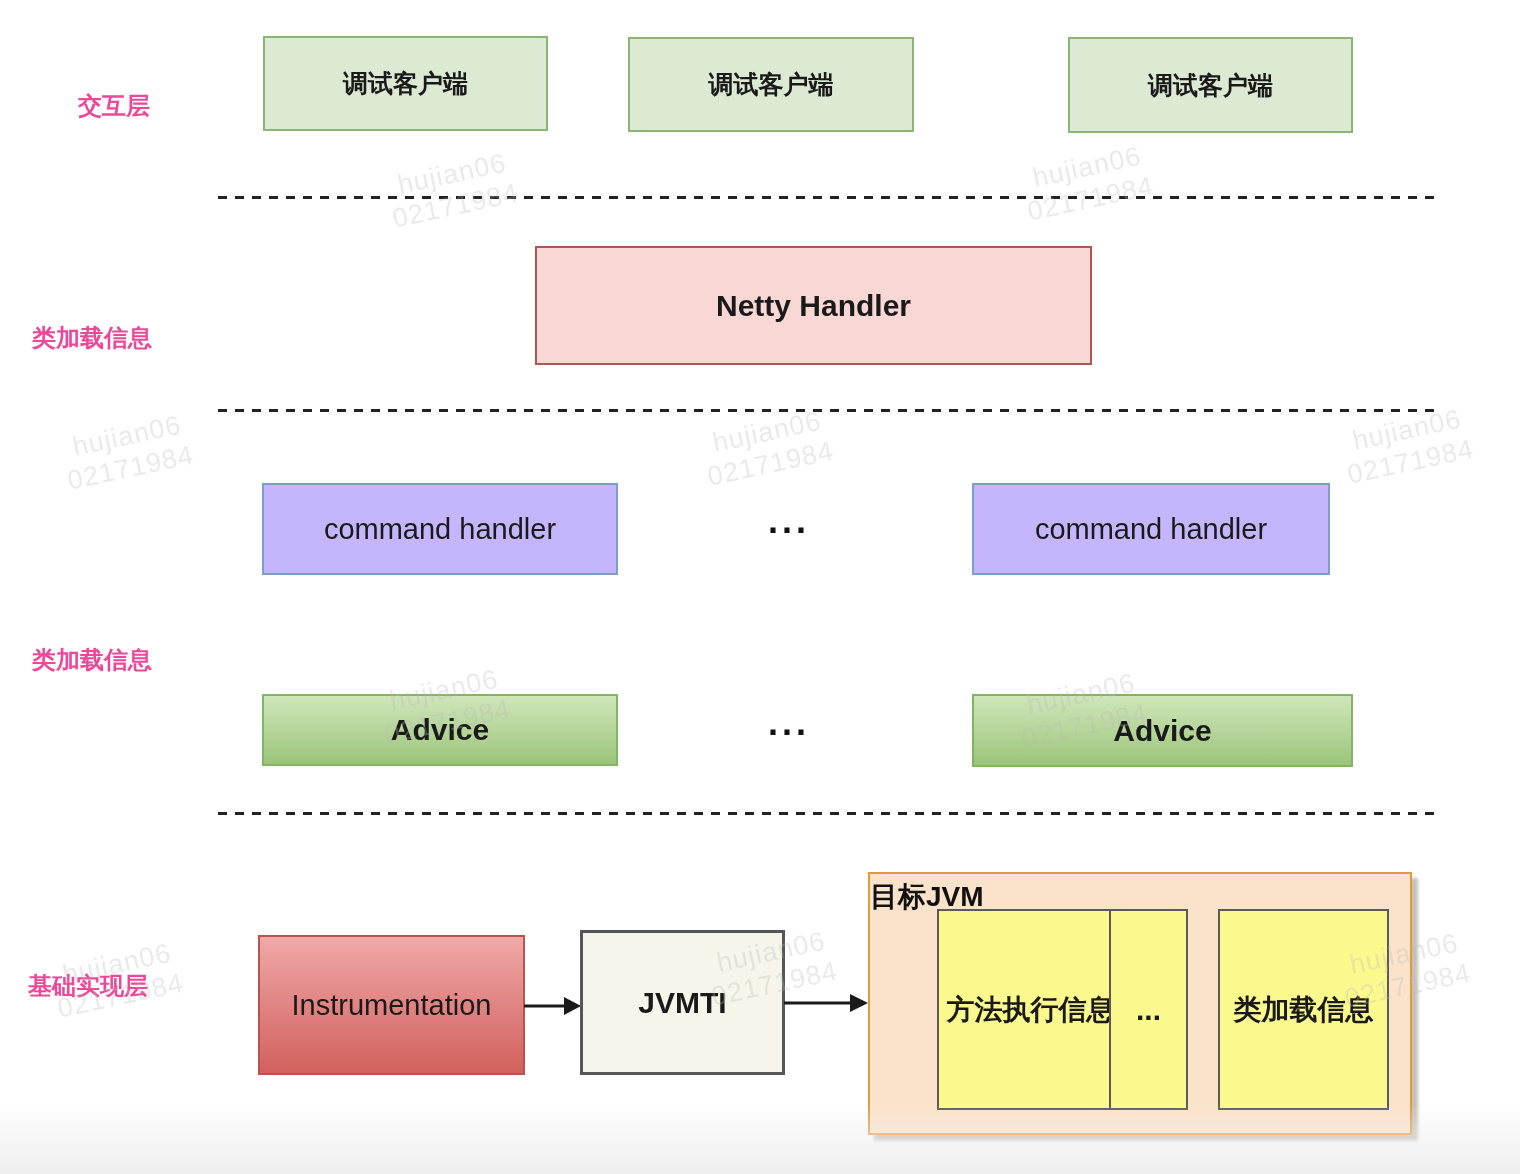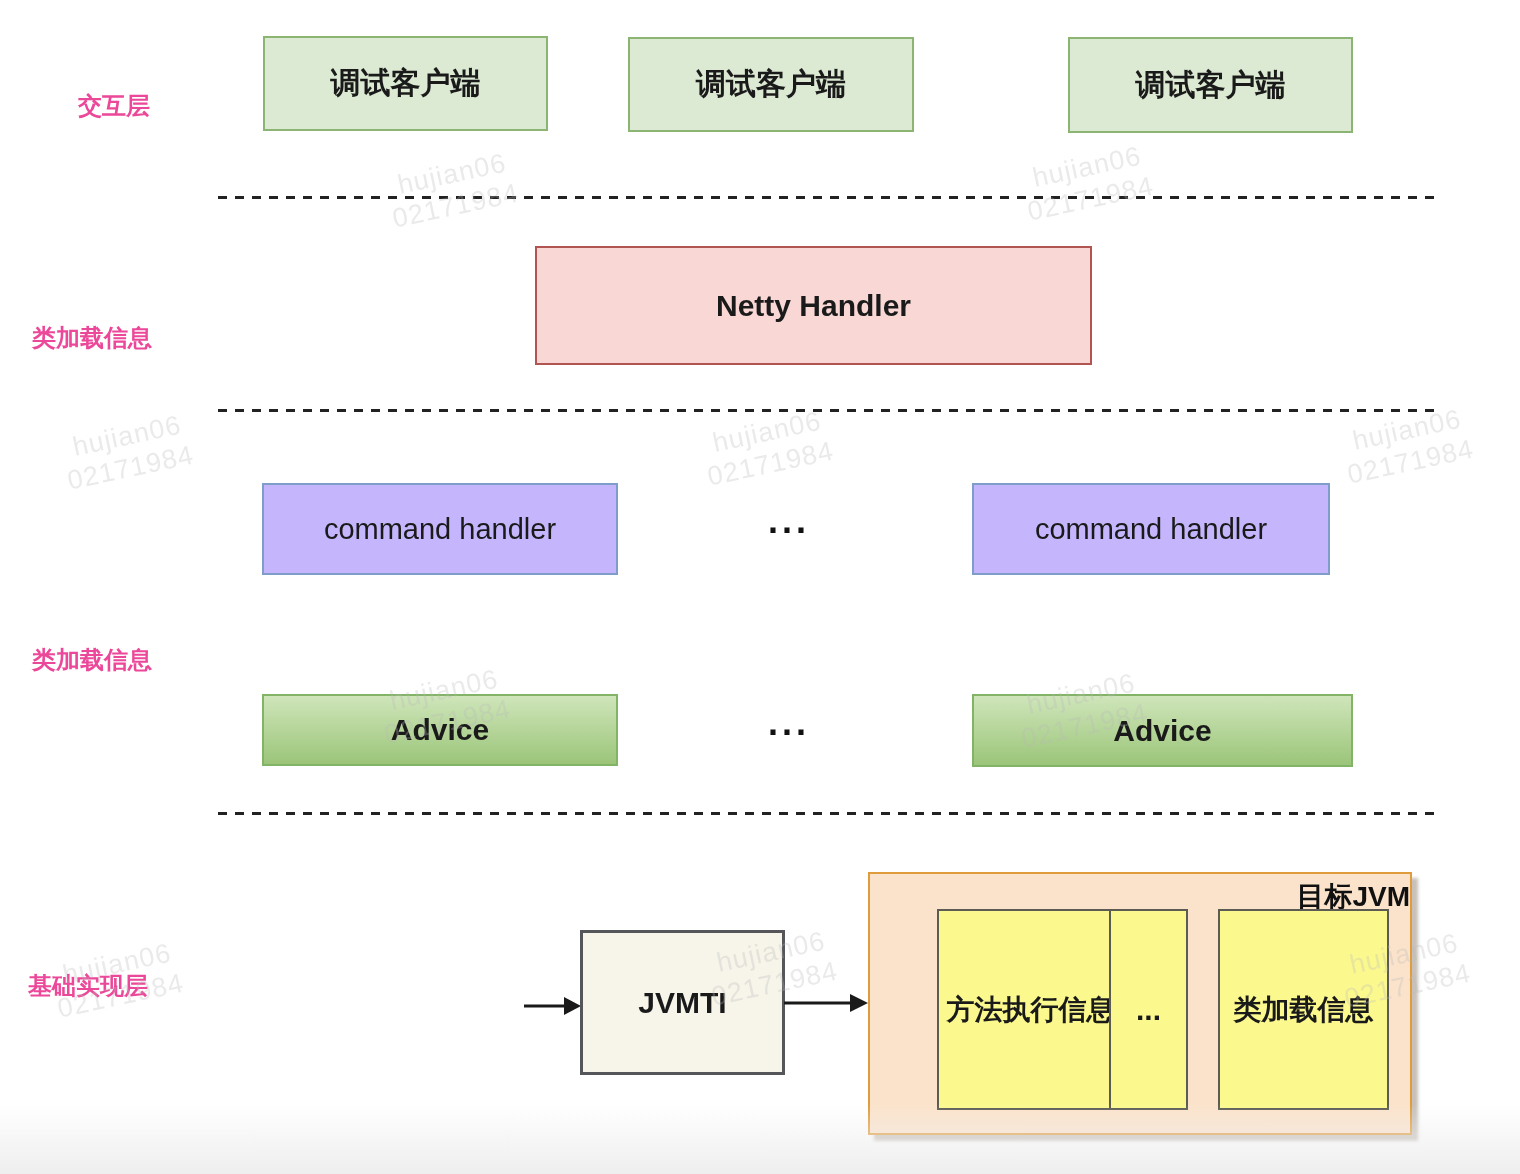--- a/index.html
+++ b/index.html
@@ -14,21 +14,21 @@
   .layer-label{position:absolute;font-size:24px;font-weight:700;color:#ec4899;white-space:nowrap;}
   .l1{left:78px;top:90px;}
   .l2{left:32px;top:322px;}
   .l3{left:32px;top:644px;}
   .l4{left:28px;top:970px;}
 
   
   .box{position:absolute;display:flex;align-items:center;justify-content:center;
        box-sizing:border-box;white-space:nowrap;}
 
-  .client{background:#dcead3;border:2px solid #8cb573;font-size:30px;font-weight:700;}
+  .client{background:#dcead3;border:2px solid #8cb573;font-size:25px;font-weight:700;}
   .c1{left:263px;top:36px;width:285px;height:95px;}
   .c2{left:628px;top:37px;width:286px;height:95px;}
   .c3{left:1068px;top:37px;width:285px;height:96px;}
 
   .netty{left:535px;top:246px;width:557px;height:119px;background:#f8d7d5;
          border:2px solid #b05552;font-size:30px;font-weight:600;}
 
   .cmd{background:#c4b5fd;border:2px solid #7e9ec9;font-size:29px;font-weight:500;}
   .cmd1{left:262px;top:483px;width:356px;height:92px;}
   .cmd2{left:972px;top:483px;width:358px;height:92px;}
@@ -59,21 +59,21 @@
 
   
   .arrow{position:absolute;overflow:visible;}
   .ar1{left:523px;top:993px;}
   .ar2{left:783px;top:990px;}
 
   
   .jvm-container{position:absolute;left:868px;top:872px;width:544px;height:263px;
     background:#fbe3cb;border:2px solid #e09c3c;box-sizing:border-box;
     box-shadow:6px 6px 3px rgba(130,118,102,0.45);}
-  .jvm-title{position:absolute;top:4px;left:0;width:100%;text-align:right;
+  .jvm-title{position:absolute;top:4px;left:0;width:100%;text-align:left;
     font-size:28px;font-weight:700;color:#111;}
   .ybox{position:absolute;top:35px;height:201px;background:#fbf98e;border:2px solid #5c5c54;
     box-sizing:border-box;display:flex;align-items:center;justify-content:center;
     font-size:28px;font-weight:700;white-space:nowrap;}
   .y1{left:20px;width:187px;margin-left:47px;}
   .ydots{left:239px;width:79px;font-size:30px;}
   .y2{left:348px;width:171px;}
 
   
   .wm{position:absolute;z-index:6;transform:rotate(-12deg);transform-origin:left top;
@@ -115,20 +115,21 @@
   <div class="box cmd cmd1">command handler</div>
   <div class="dots dots1">...</div>
   <div class="box cmd cmd2">command handler</div>
 
   <div class="box advice a1">Advice</div>
   <div class="dots dots2">...</div>
   <div class="box advice a2">Advice</div>
 
   <div class="dash d3"></div>
 
+  <div class="box instr">Instrumentation</div>
 
   <svg class="arrow ar1" width="60" height="26" viewBox="0 0 60 26">
     <line x1="1" y1="13" x2="42" y2="13" stroke="#1a1a1a" stroke-width="3"></line>
     <polygon points="41,4 58,13 41,22" fill="#1a1a1a"></polygon>
   </svg>
 
   <div class="box jvmti">JVMTI</div>
 
   <svg class="arrow ar2" width="88" height="26" viewBox="0 0 88 26">
     <line x1="1" y1="13" x2="68" y2="13" stroke="#1a1a1a" stroke-width="3"></line>

